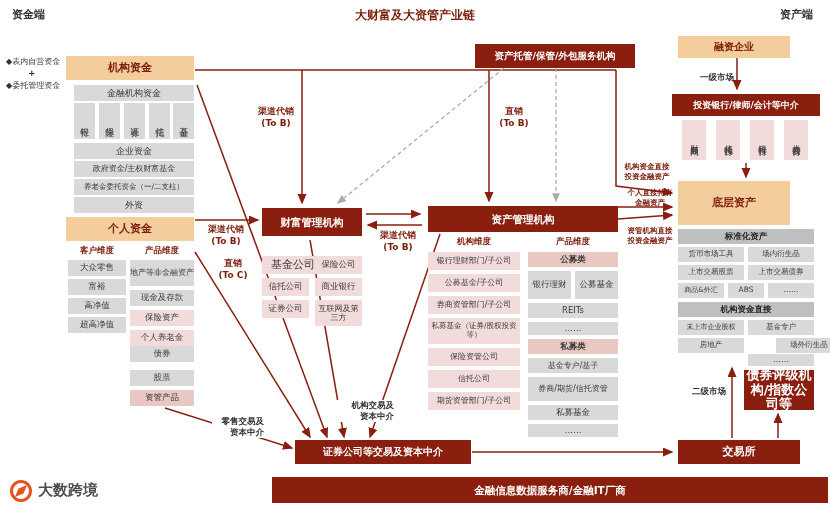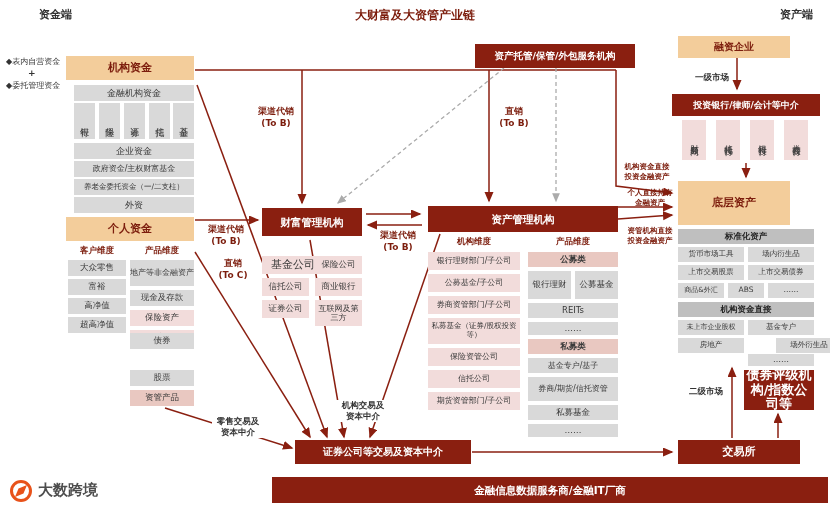--- a/index.html
+++ b/index.html
@@ -8,21 +8,21 @@
   font-family:"DejaVu Sans","Liberation Sans",sans-serif;color:#333}
 .a{position:absolute;z-index:2}
 .cell{display:flex;align-items:center;justify-content:center;text-align:center;line-height:1.15}
 .gray{background:#D9D9D9;color:#3a3a3a}
 .ghead{background:#BFBFBF;color:#262626;font-weight:bold}
 .rose{background:#F2DCDB;color:#3a3a3a}
 .rose2{background:#E9C8C1;color:#3a3a3a}
 .tan{background:#F3CD9B;color:#7C1D0D;font-weight:bold}
 .red{background:#8A1F10;color:#fff;font-weight:bold}
 .rl{color:#7C1D0D;font-weight:bold;text-align:center;line-height:1.3}
-.dl{color:#333;font-weight:bold;text-align:center;line-height:1.3}
+.dl{color:#333;font-weight:bold;text-align:right;line-height:1.3}
 .sm{color:#333;font-weight:normal}
 .wbg{background:#fff}
 .line2 span{display:block}
 .vtext{writing-mode:vertical-rl;text-orientation:upright;letter-spacing:1px}
 #arrows{position:absolute;left:0;top:0;z-index:1}
 </style>
 </head>
 <body>
 
 <div id="stage">
@@ -56,21 +56,21 @@
       <path d="M746,163 V177" marker-end="url(#mr)"></path>
       <path d="M732,438 V368" marker-end="url(#mr)"></path>
       <path d="M778,438 V414" marker-end="url(#mr)"></path>
     </g>
     <g stroke="#ABABAB" stroke-width="1.3" fill="none" stroke-dasharray="4 3">
       <path d="M504,68 L338,203" marker-end="url(#mg)"></path>
       <path d="M556,68 V201" marker-end="url(#mg)"></path>
     </g>
   </svg>
 
-  <div class="a dl" style="left:12px;top:8px;width:60px;font-size:11px;text-align:right">资金端</div>
+  <div class="a dl" style="left:12px;top:8px;width:60px;font-size:11px;text-align:left">资金端</div>
   <div class="a rl" style="left:330px;top:8px;width:170px;font-size:12px">大财富及大资管产业链</div>
   <div class="a dl" style="left:780px;top:8px;width:44px;font-size:11px;text-align:left">资产端</div>
 
   <div class="a sm" style="left:6px;top:56px;width:72px;font-size:8px">◆表内自营资金</div>
   <div class="a sm" style="left:28px;top:68px;width:12px;font-size:9px;font-weight:bold">+</div>
   <div class="a sm" style="left:6px;top:80px;width:72px;font-size:8px">◆委托管理资金</div>
 
   <div class="a cell tan" style="left:66px;top:56px;width:128px;height:24px;font-size:11px">机构资金</div>
   <div class="a cell gray" style="left:74px;top:85px;width:120px;height:16px;font-size:9px">金融机构资金</div>
   <div class="a cell gray" style="left:74px;top:103px;width:21px;height:36px;font-size:9px">
@@ -97,21 +97,21 @@
   <div class="a rl" style="left:68px;top:245px;width:58px;font-size:8.5px">客户维度</div>
   <div class="a rl" style="left:130px;top:245px;width:64px;font-size:8.5px">产品维度</div>
   <div class="a cell gray" style="left:68px;top:260px;width:58px;height:16px;font-size:8.5px">大众零售</div>
   <div class="a cell gray" style="left:68px;top:279px;width:58px;height:16px;font-size:8.5px">富裕</div>
   <div class="a cell gray" style="left:68px;top:298px;width:58px;height:16px;font-size:8.5px">高净值</div>
   <div class="a cell gray" style="left:68px;top:317px;width:58px;height:16px;font-size:8.5px">超高净值</div>
   <div class="a cell gray" style="left:130px;top:260px;width:64px;height:26px;font-size:8px">地产等非金融资产</div>
   <div class="a cell gray" style="left:130px;top:290px;width:64px;height:16px;font-size:8.5px">现金及存款</div>
   <div class="a cell rose" style="left:130px;top:310px;width:64px;height:16px;font-size:8.5px">保险资产</div>
   <div class="a cell rose" style="left:130px;top:330px;width:64px;height:16px;font-size:8.5px">个人养老金</div>
-  <div class="a cell gray" style="left:130px;top:333px;width:64px;height:16px;font-size:8.5px">债券</div>
+  <div class="a cell gray" style="left:130px;top:346px;width:64px;height:16px;font-size:8.5px">债券</div>
   <div class="a cell gray" style="left:130px;top:370px;width:64px;height:16px;font-size:8.5px">股票</div>
   <div class="a cell rose2" style="left:130px;top:390px;width:64px;height:16px;font-size:8.5px">资管产品</div>
 
   <div class="a cell red" style="left:475px;top:44px;width:160px;height:24px;font-size:9.5px">资产托管/保管/外包服务机构</div>
 
   <div class="a rl line2" style="left:250px;top:106px;width:52px;font-size:9px">
       <span>渠道代销</span>
       <span>(To B)</span>
     </div>
   <div class="a rl line2" style="left:492px;top:106px;width:44px;font-size:9px">

